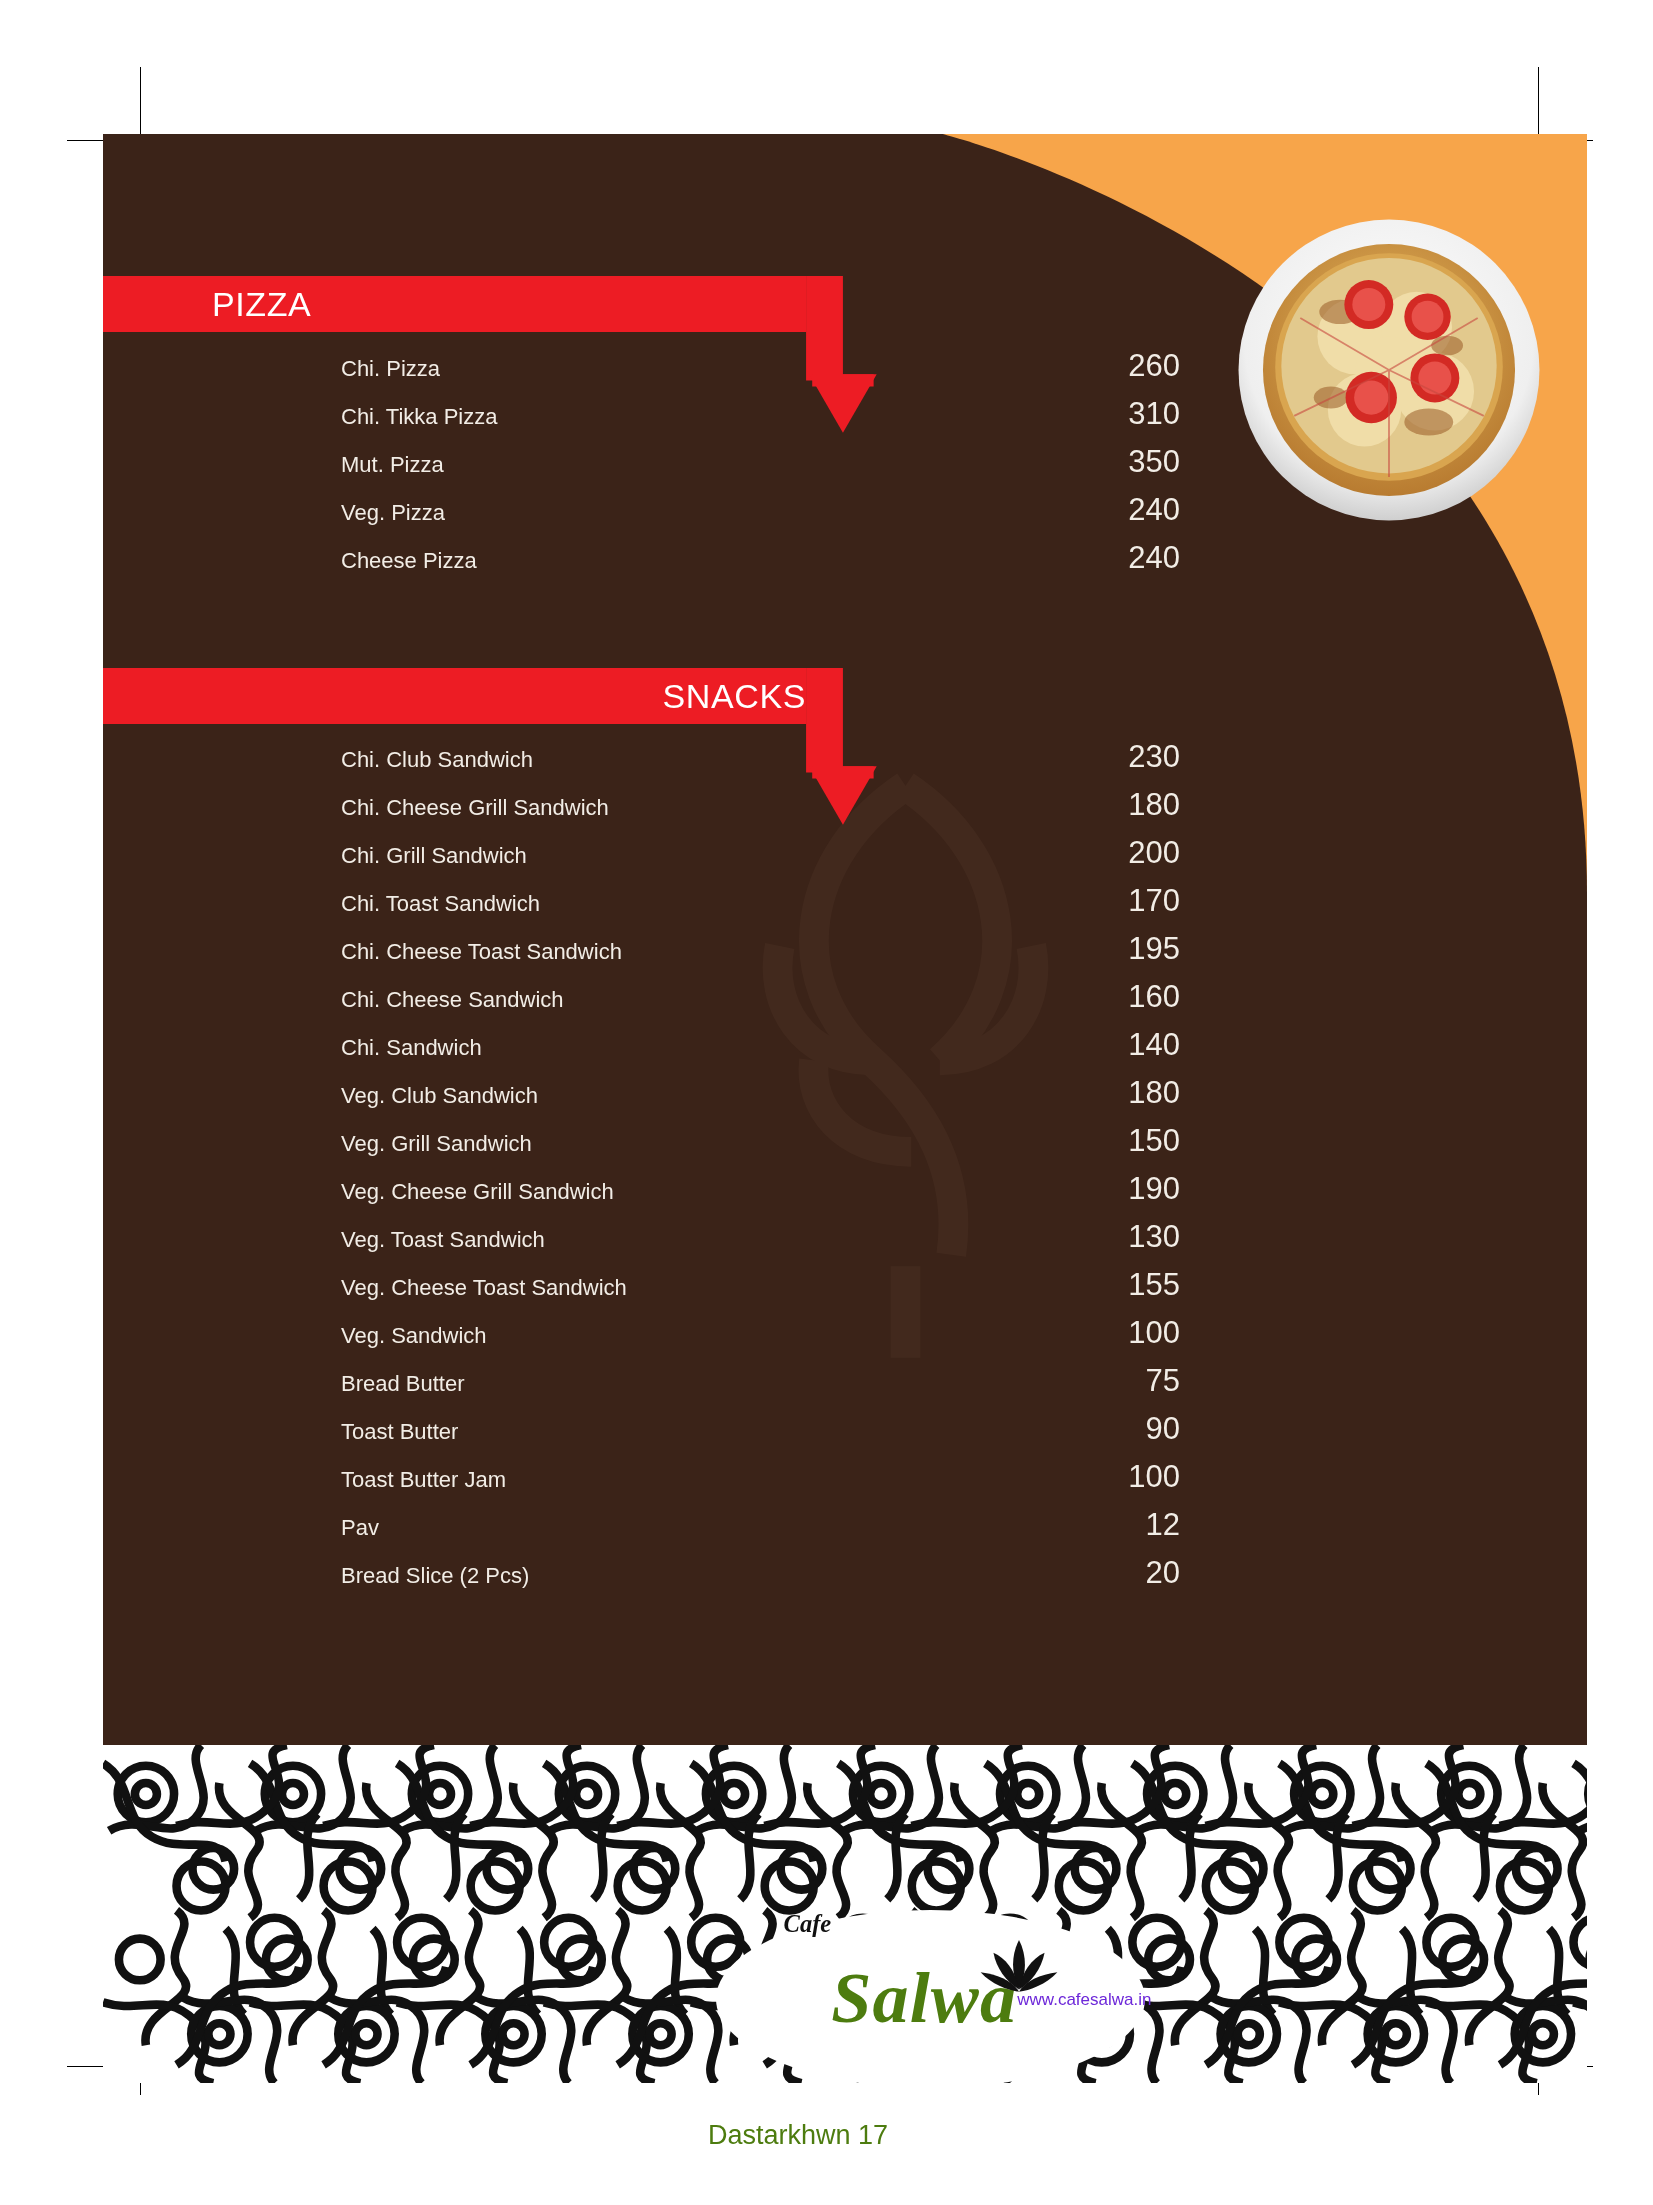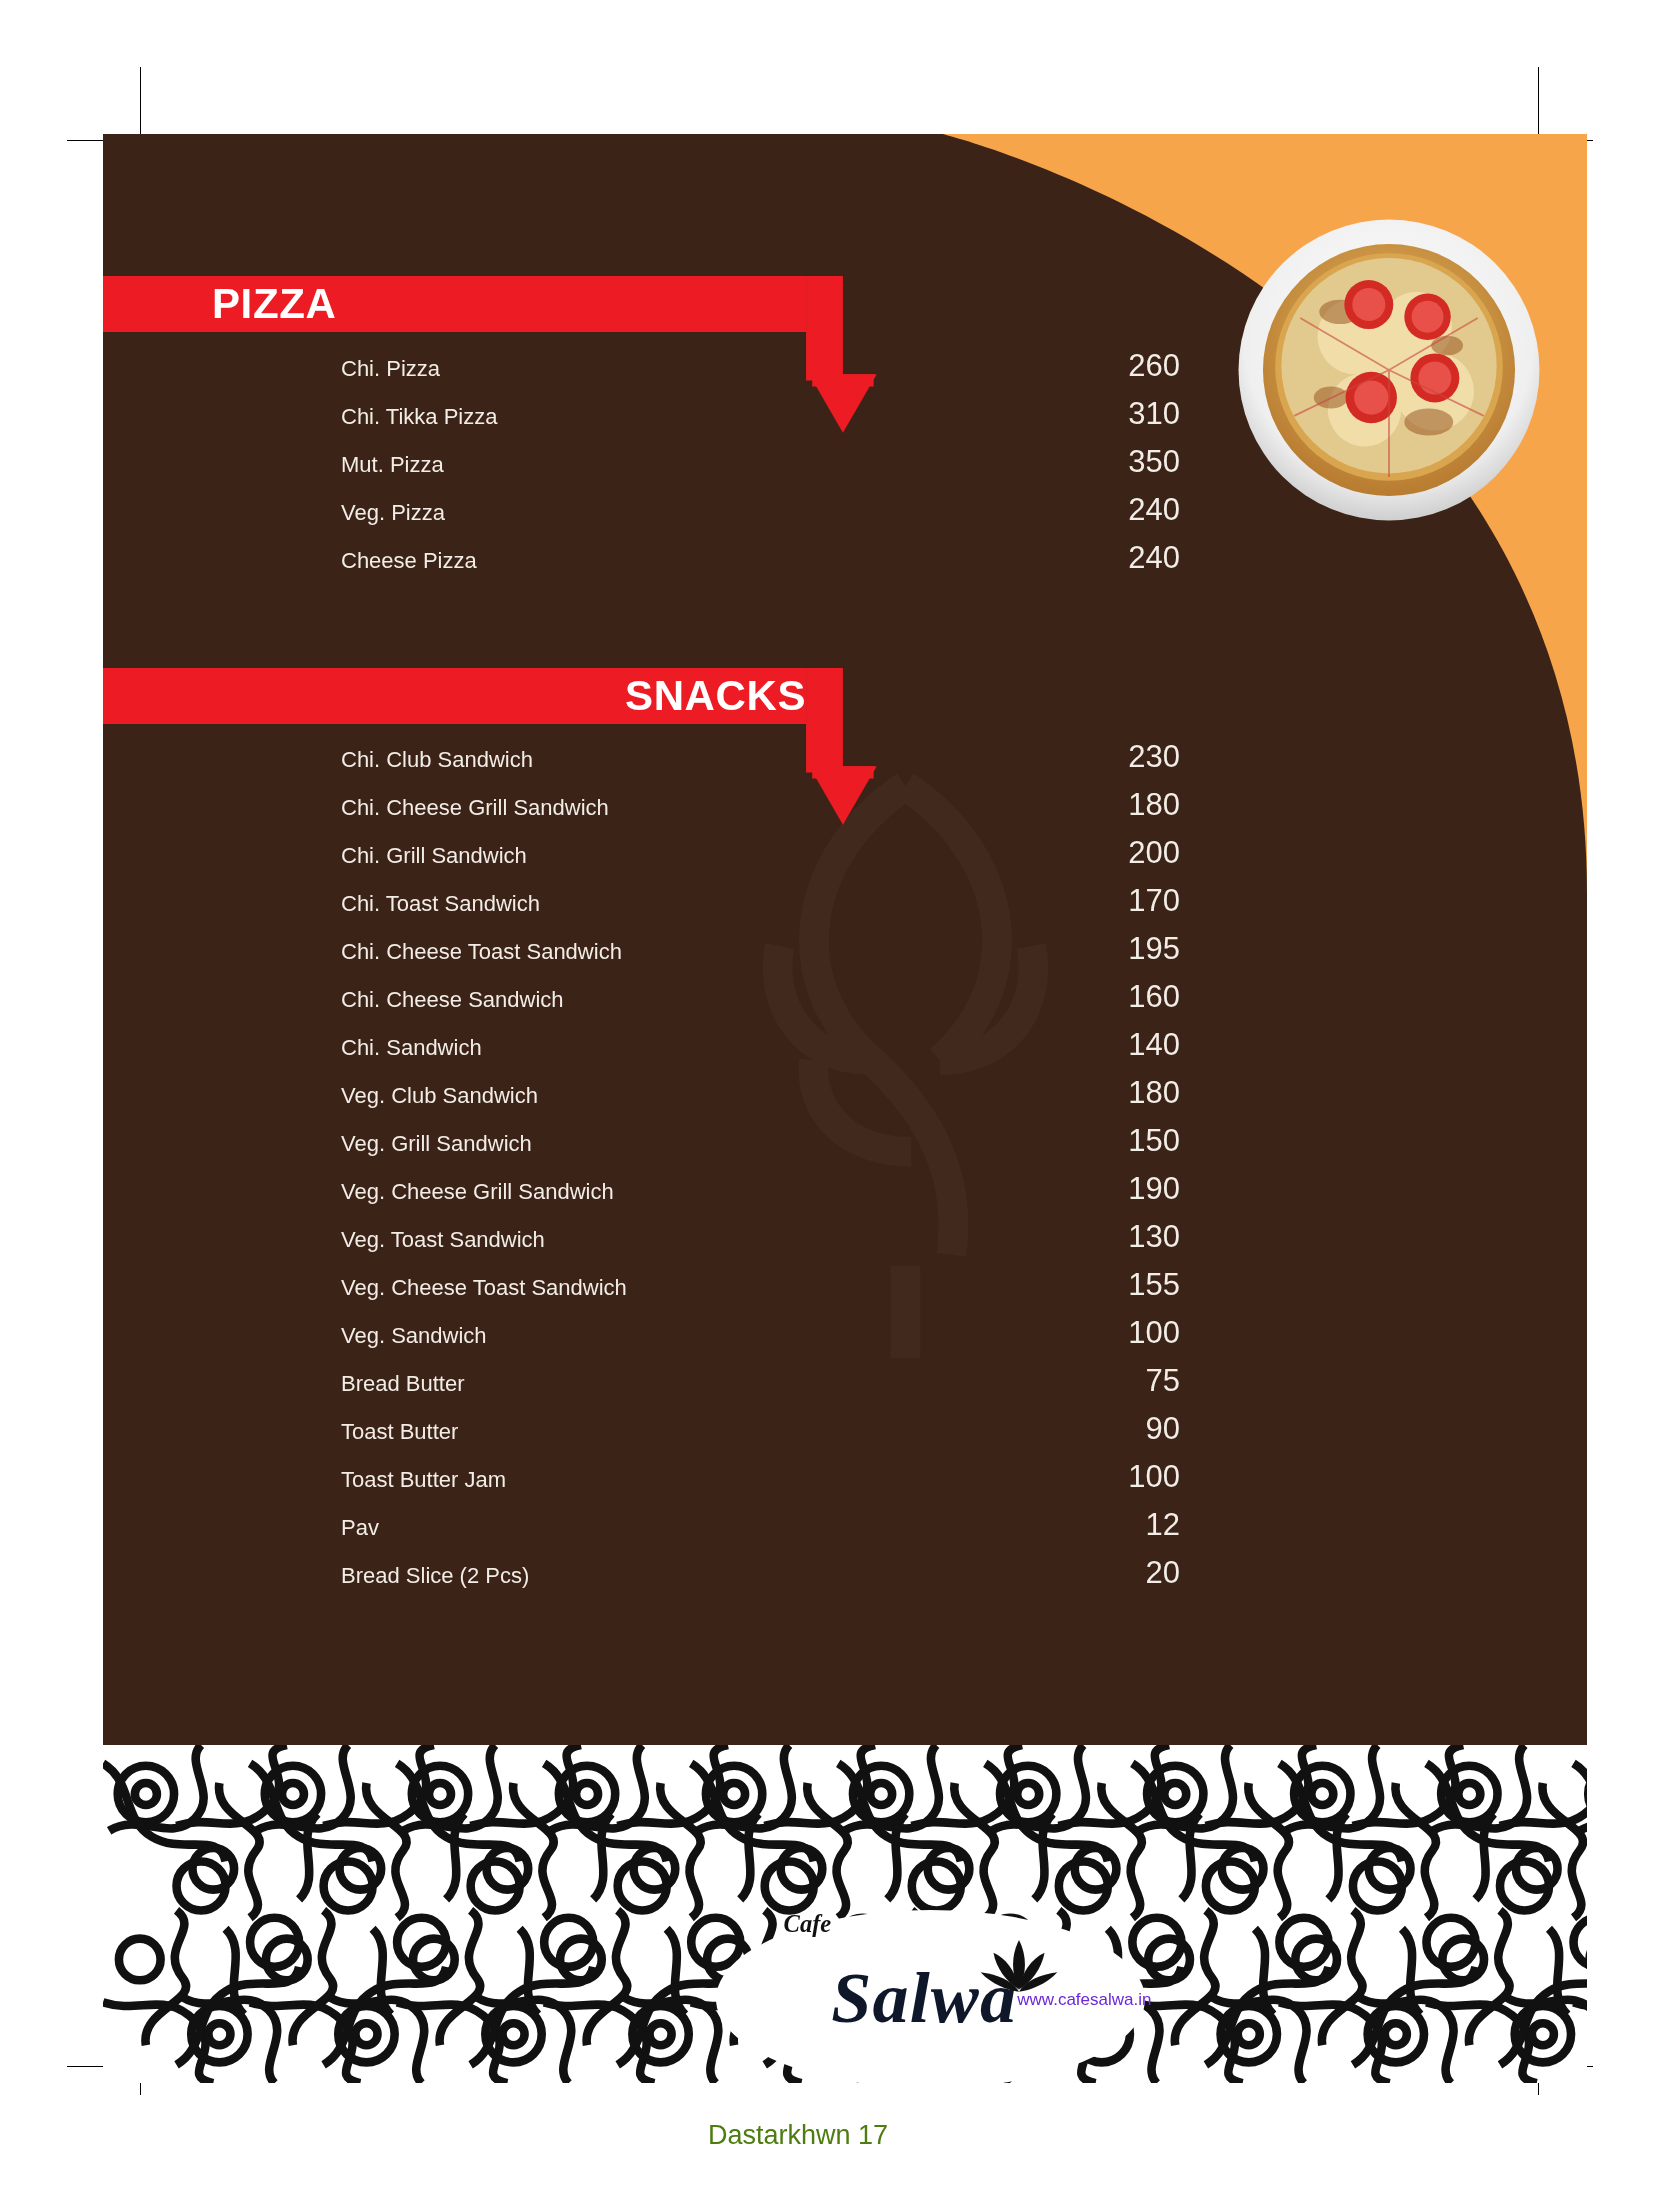--- a/index.html
+++ b/index.html
@@ -62,22 +62,22 @@
     position: absolute;
     height: 56px;
     background: #ed1c24;
     display: flex;
     align-items: center;
     padding-left: 109px;
     box-sizing: border-box;
   }
   .section-bar .section-title {
     color: #ffffff;
-    font-size: 42px;
-    font-weight: bold;
+    font-size: 34px;
+    font-weight: normal;
     letter-spacing: 0.6px;
   }
   
   .arrow-svg { position: absolute; }
 
   
   .item-list {
     position: absolute;
     width: 839px;
   }
@@ -146,21 +146,21 @@
     align-self: flex-start;
     margin-left: 74px;
     margin-bottom: -11px;
     font-weight: bold;
   }
   .logo-main {
     font-family: "Liberation Serif", serif;
     font-style: italic;
     font-weight: bold;
     font-size: 72px;
-    color: #0f172a;
+    color: #4d7c0f;
     letter-spacing: 1.2px;
     line-height: 1.05;
   }
   .logo-url {
     font-size: 17px;
     color: #6d28d9;
     margin-top: 2.5px;
   }
   .logo-leaf {
     position: absolute;

